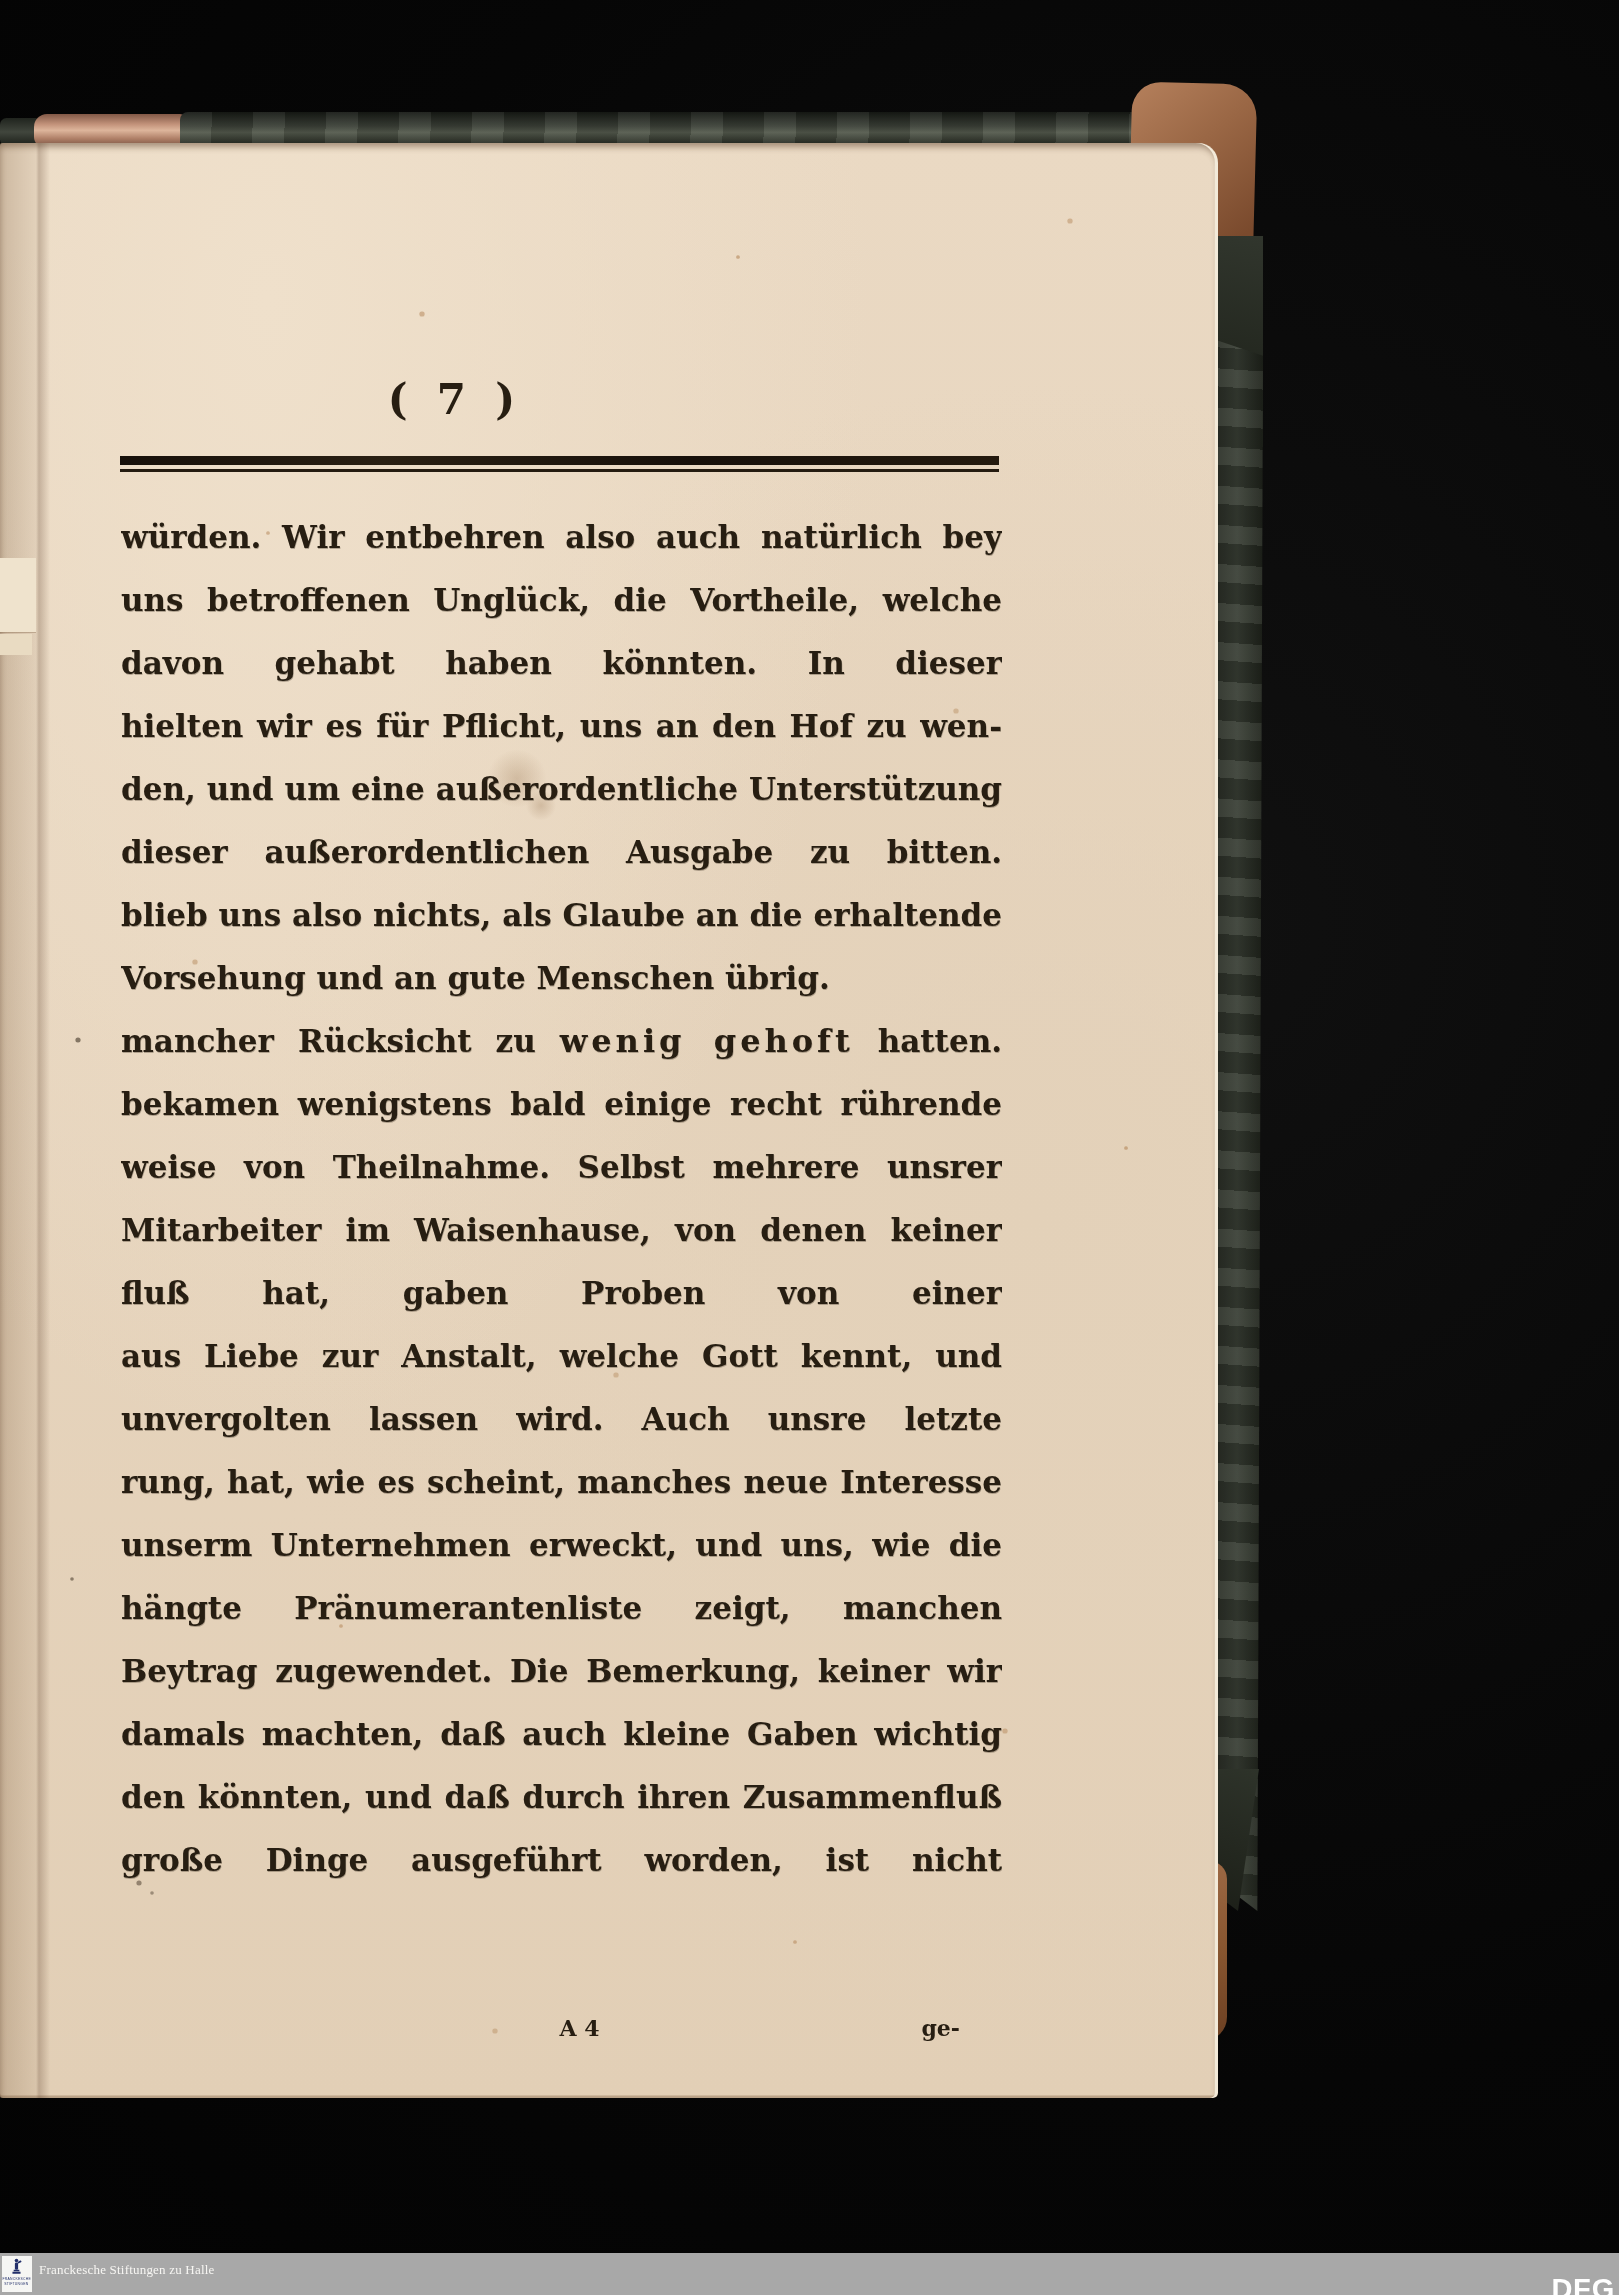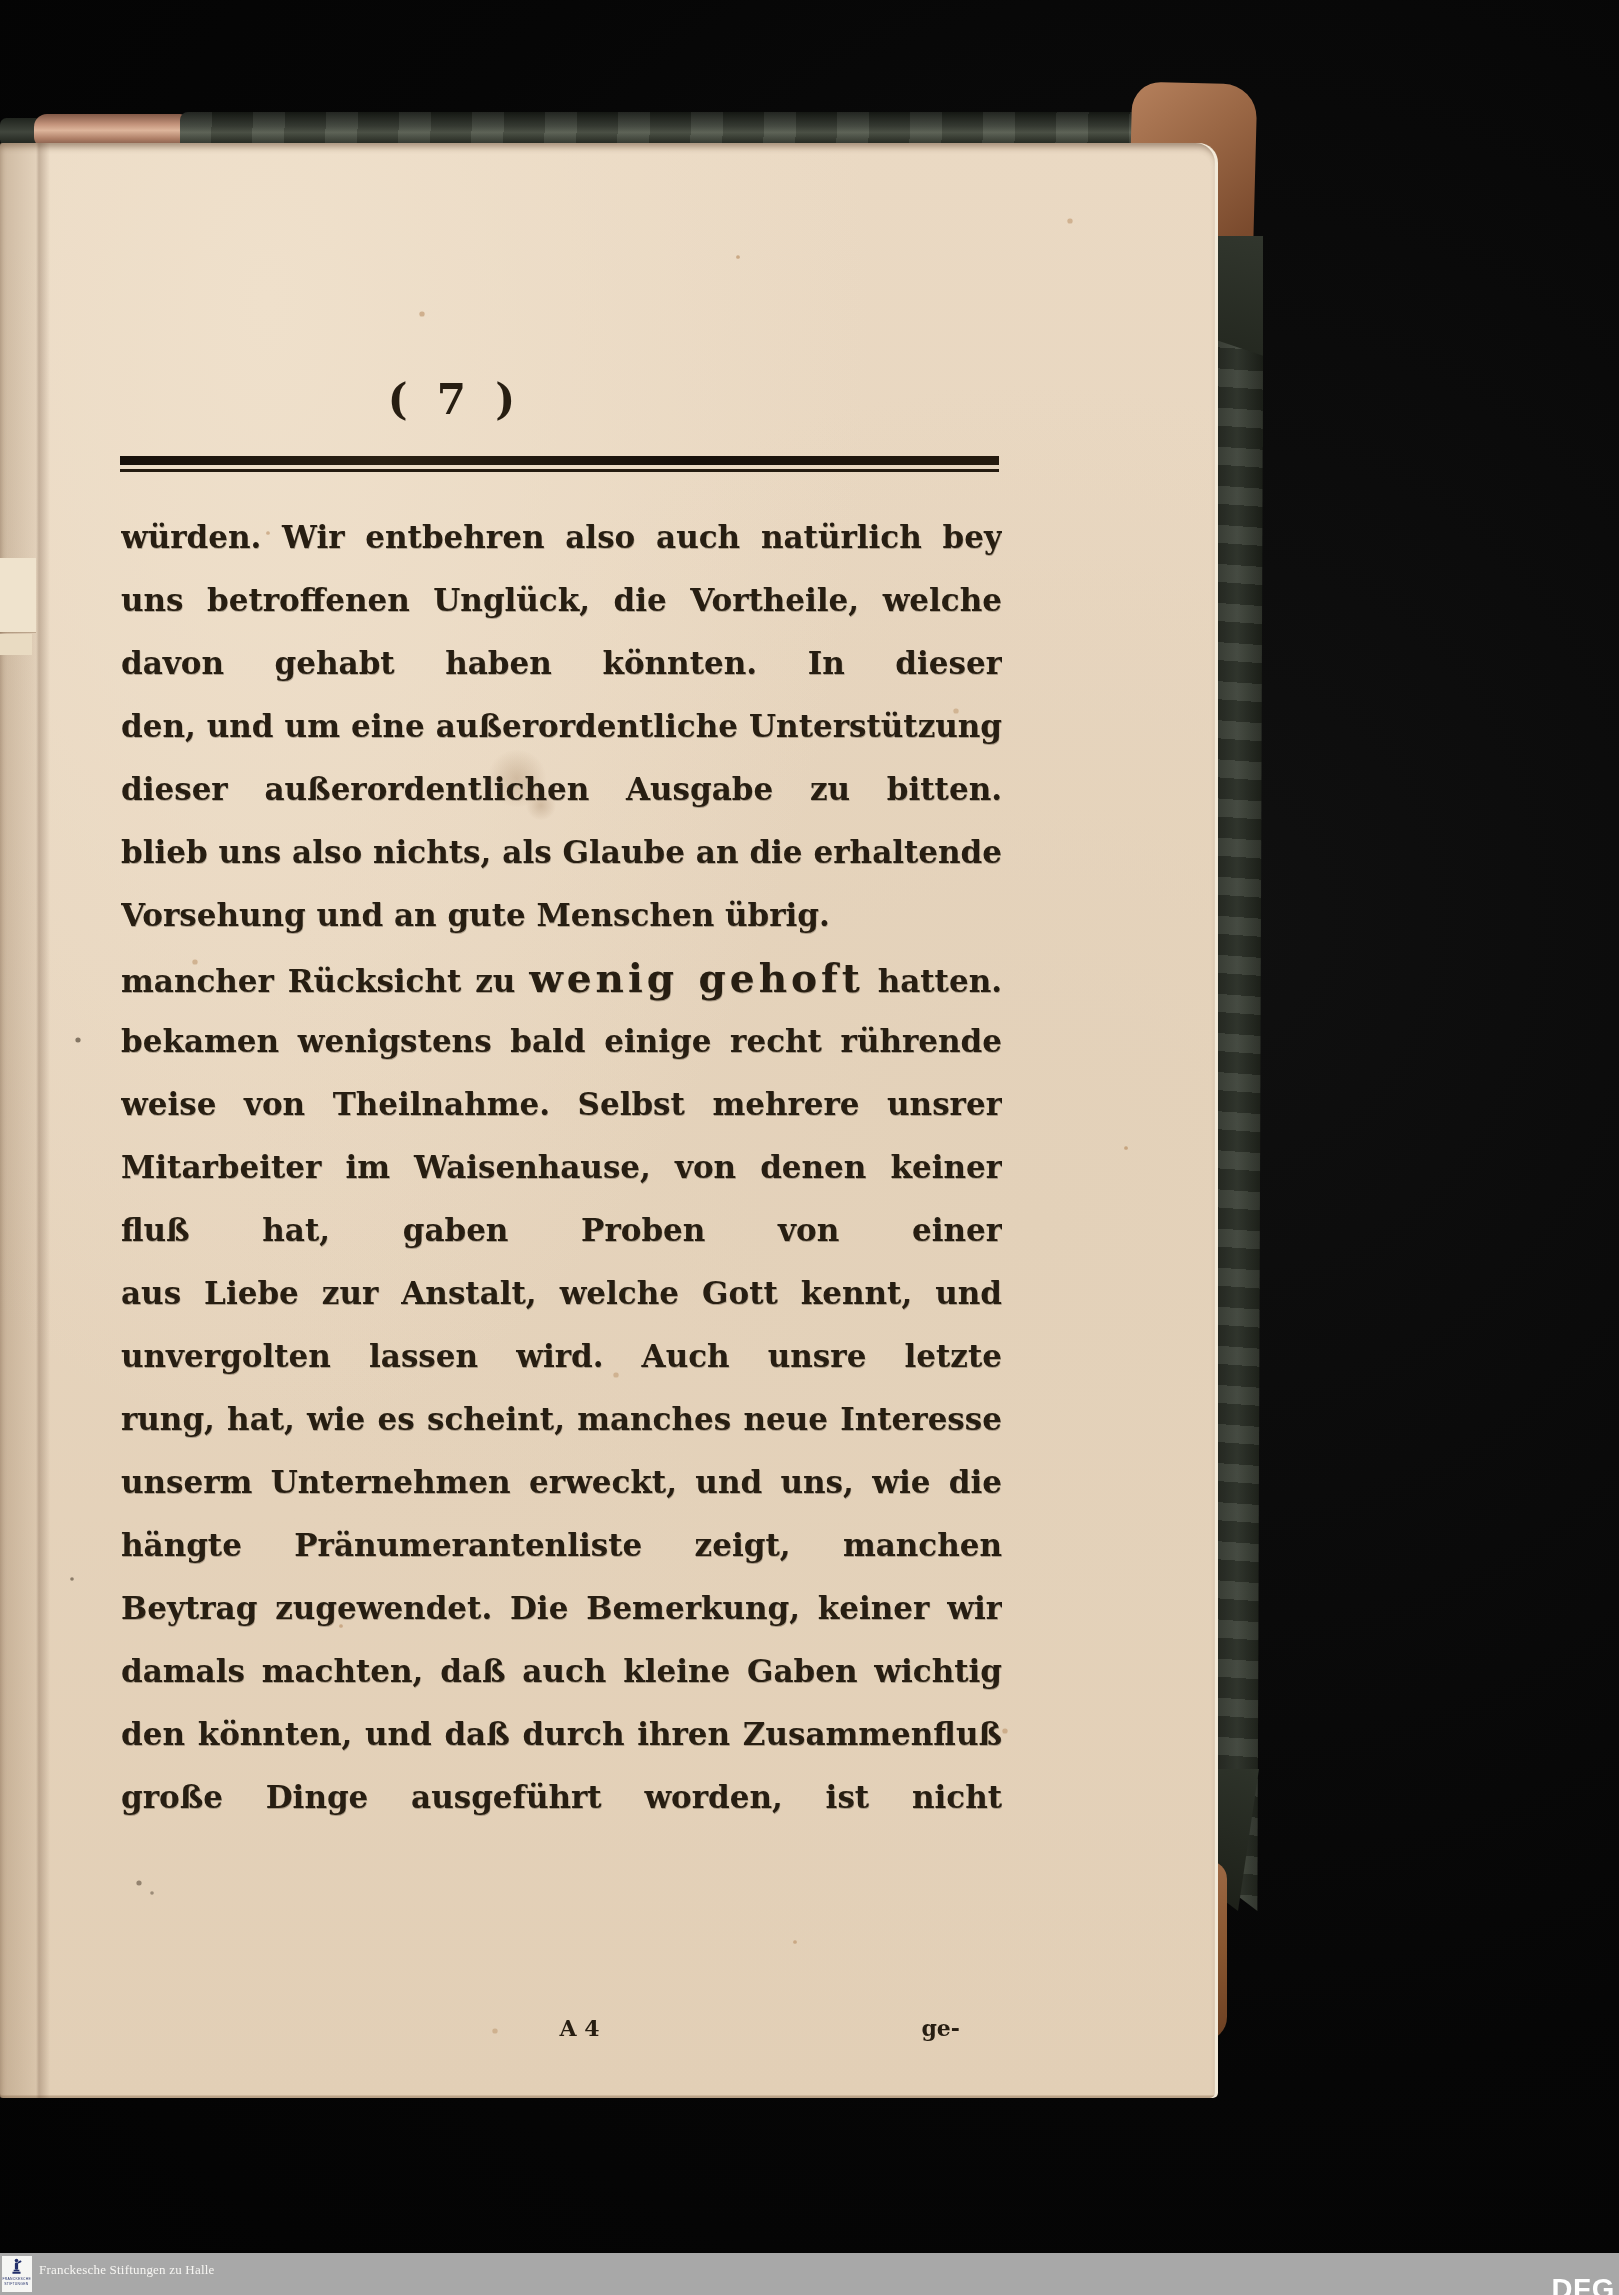--- a/index.html
+++ b/index.html
@@ -108,21 +108,21 @@
     position:absolute; left:121px; top:363px; width:881px;
     color:var(--ink,#271e12); font-weight:700; font-size:31px;
     text-shadow:0.5px 0.5px 0 rgba(39,30,18,0.3);
   }
   .line {
     height:63px; line-height:63px; overflow:hidden;
     text-align:justify; text-align-last:justify;
   }
   .line.endpara { text-align-last:left; }
   .line.indent { padding-left:96px; }
-  .emph { letter-spacing:4px; font-size:39px; }
+  .emph { letter-spacing:4px; font-size:32px; }
   .sigrow { position:absolute; left:121px; top:1872px; width:881px; height:57px;
     color:var(--ink,#271e12); font-weight:700; font-size:22px; }
   .signature { position:absolute; left:50%; transform:translateX(-50%); margin-left:18px; }
   .catchword { position:absolute; right:42px; }
   
   .footer {
     position:absolute; left:0; top:2253px; width:1619px; height:42px;
     background:var(--bar-gray,#a8a8a8);
   }
   .logo-box {
@@ -170,20 +170,21 @@
     <div class="inkdots"></div>
 
     <div class="pagenum">( 7 )</div>
     <div class="rule rule-thick"></div>
     <div class="rule rule-thin"></div>
 
     <div class="textblock">
       <div class="line">würden.  Wir entbehren also auch natürlich bey dem</div>
       <div class="line">uns betroffenen Unglück, die Vortheile, welche wir</div>
       <div class="line">davon gehabt haben könnten.  In dieser Bedrängniß</div>
+      <div class="line">hielten wir es für Pflicht, uns an den Hof zu wen-</div>
       <div class="line">den, und um eine außerordentliche Unterstützung zu</div>
       <div class="line">dieser außerordentlichen Ausgabe zu bitten.  Unsre</div>
       <div class="line">blieb uns also nichts, als Glaube an die erhaltende</div>
       <div class="line endpara">Vorsehung und an gute Menschen übrig.</div>
       <div class="line"><span>mancher Rücksicht zu </span><span class="emph">wenig gehoft</span><span> hatten.  Wir</span></div>
       <div class="line">bekamen wenigstens bald einige recht rührende Be-</div>
       <div class="line">weise von Theilnahme.  Selbst mehrere unsrer treuen</div>
       <div class="line">Mitarbeiter im Waisenhause, von denen keiner Ueber-</div>
       <div class="line">fluß hat, gaben Proben von einer Uneigennützigkeit</div>
       <div class="line">aus Liebe zur Anstalt, welche Gott kennt, und nicht</div>

